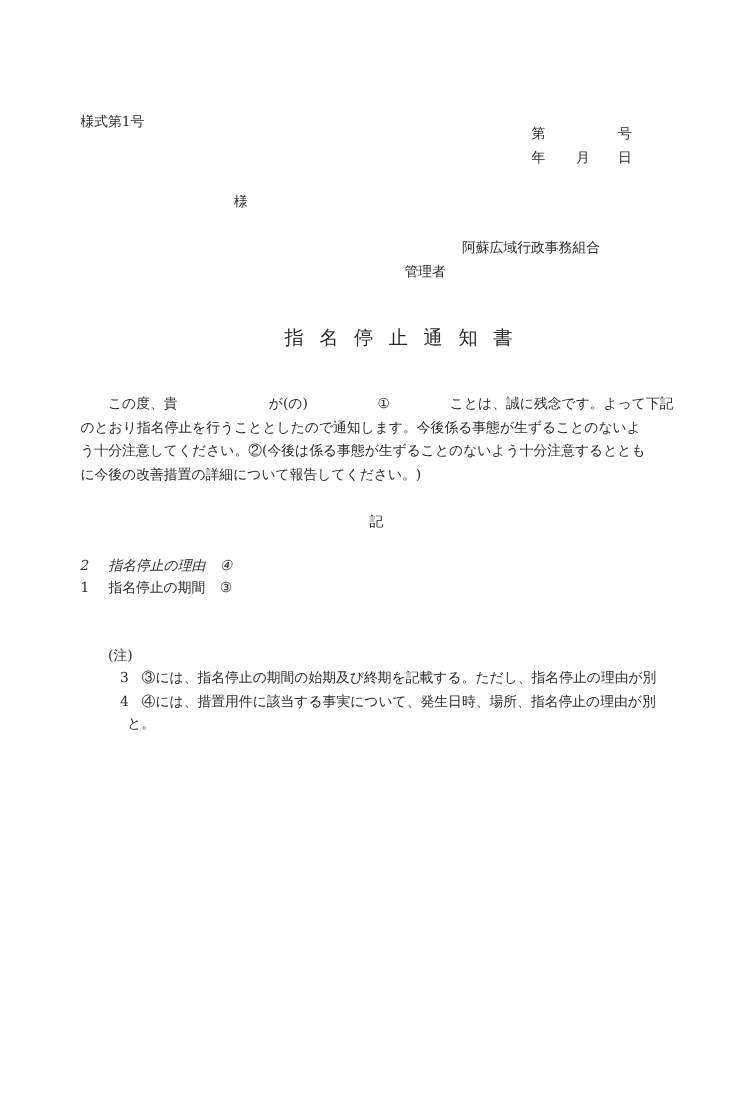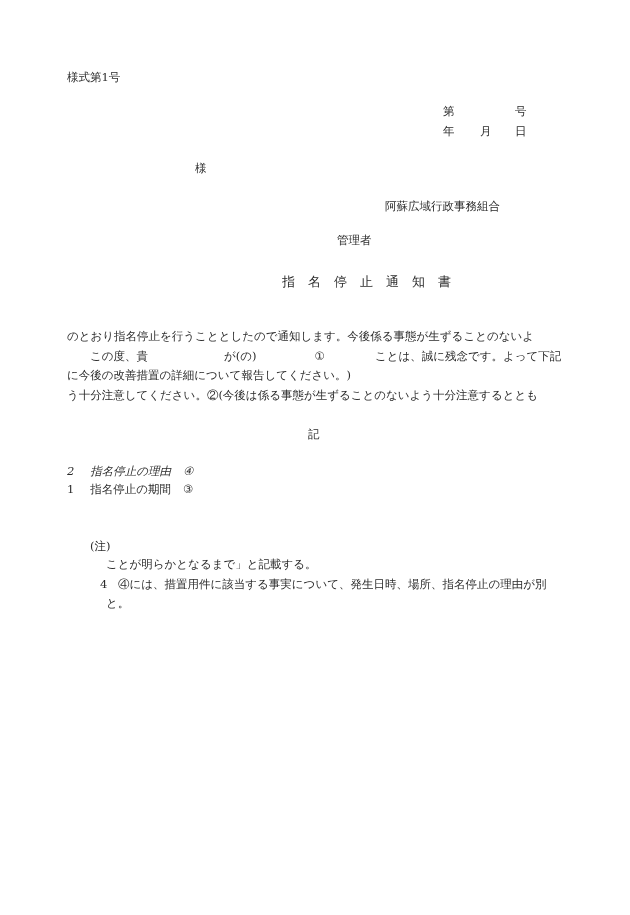--- a/index.html
+++ b/index.html
@@ -1,67 +1,67 @@
 <!DOCTYPE html>
 <html><head>
 <meta charset="utf-8">
 <style>
   html, body { margin: 0; padding: 0; background: #ffffff; }
   body { width: 630px; height: 915px; position: relative; overflow: hidden;
          font-family: "DejaVu Serif", "Liberation Serif", serif; color: #2b2b2b; font-size: 11.5px; }
   .abs { position: absolute; white-space: nowrap; line-height: 14px; }
-  .title { letter-spacing: 13px; font-size: 13px; margin-left: 45px; }
+  .title { letter-spacing: 13px; font-size: 16px; }
   .para { position: absolute; left: 67px; top: 327px; width: 500px; line-height: 19.6px; font-size: 11.5px; }
   .para .line { display: block; white-space: nowrap; height: 19.6px; }
   .gap { display: inline-block; }
   .notes { position: absolute; left: 90px; top: 537px; width: 470px; }
   .notes .n-head { line-height: 18px; height: 18px; }
   .note-line { display: block; white-space: nowrap; height: 19.5px; line-height: 19.5px; }
   .num { display: inline-block; width: 18px; text-align: left; padding-left: 10px; }
   .cont { padding-left: 16px; }
 </style>
 </head>
 <body>
 
 <div>
 
-  <div class="abs" style="left:67px; top:70px;">様式第1号</div>
+  <div class="abs" style="left:67px; top:94px;">様式第1号</div>
 
   <div class="abs" style="left:443px; top:104px;">第</div>
   <div class="abs" style="left:515px; top:104px;">号</div>
 
   <div class="abs" style="left:443px; top:124px;">年</div>
   <div class="abs" style="left:480px; top:124px;">月</div>
   <div class="abs" style="left:515px; top:124px;">日</div>
 
   <div class="abs" style="left:195px; top:161px;">様</div>
 
   <div class="abs" style="left:337px; top:199px;padding-left:48px;">阿蘇広域行政事務組合</div>
-  <div class="abs" style="left:337px; top:233px;">管理者</div>
+  <div class="abs" style="left:337px; top:219px;">管理者</div>
 
   <div class="abs title" style="left:237px; top:275px;">指名停止通知書</div>
 
   <div class="para">
-    <span class="line">のとおり指名停止を行うこととしたので通知します。今後係る事態が生ずることのないよ</span>
     <span class="line">
       <span style="padding-left:23px;">この度、貴</span><span class="gap" style="width:76px;"></span><span>が(の)</span><span class="gap" style="width:58px;"></span><span>①</span><span class="gap" style="width:50px;"></span><span>ことは、誠に残念です。よって下記</span>
     </span>
+    <span class="line">のとおり指名停止を行うこととしたので通知します。今後係る事態が生ずることのないよ</span>
+    <span class="line">う十分注意してください。②(今後は係る事態が生ずることのないよう十分注意するととも</span>
     <span class="line">に今後の改善措置の詳細について報告してください。)</span>
-    <span class="line">う十分注意してください。②(今後は係る事態が生ずることのないよう十分注意するととも</span>
   </div>
 
   <div class="abs" style="left:308px; top:427px;">記</div>
 
   <div class="abs" style="left:67px; top:462px;margin-top:20px;">
     <span>1</span><span class="gap" style="width:16px;"></span><span>指名停止の期間</span><span class="gap" style="width:12px;"></span><span>③</span>
   </div>
   <div class="abs" style="left:67px; top:464px;font-style:italic;">
     <span>2</span><span class="gap" style="width:16px;"></span><span>指名停止の理由</span><span class="gap" style="width:12px;"></span><span>④</span>
   </div>
 
   <div class="notes">
     <div class="n-head">(注)</div>
-    <span class="note-line cont"><span>ことが明らかとなるまで」と記載する。</span></span>
+    <span class="note-line"><span class="num">3</span><span>③には、指名停止の期間の始期及び終期を記載する。ただし、指名停止の理由が別</span></span>
     <span class="note-line"><span class="num">4</span><span>④には、措置用件に該当する事実について、発生日時、場所、指名停止の理由が別</span></span>
     <span class="note-line cont"><span>と。</span></span>
   </div>
 
 </div>
 
 </body></html>

